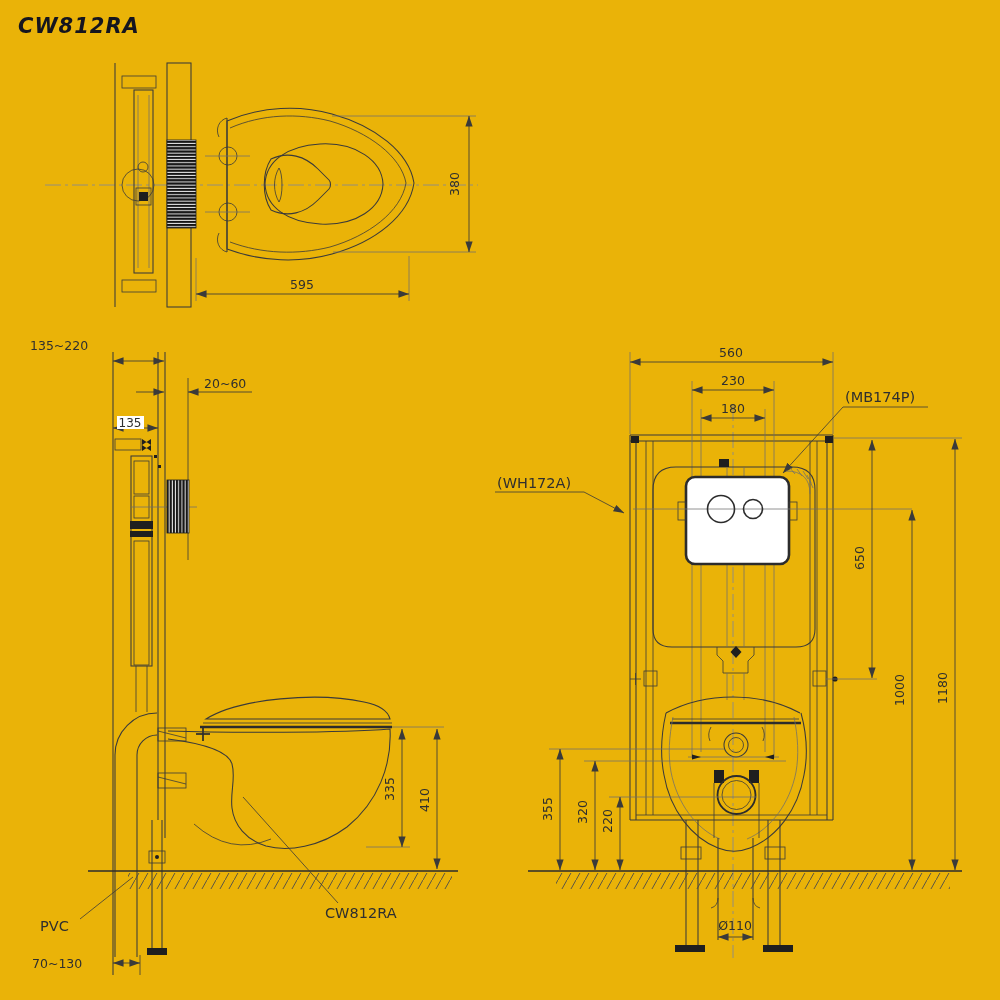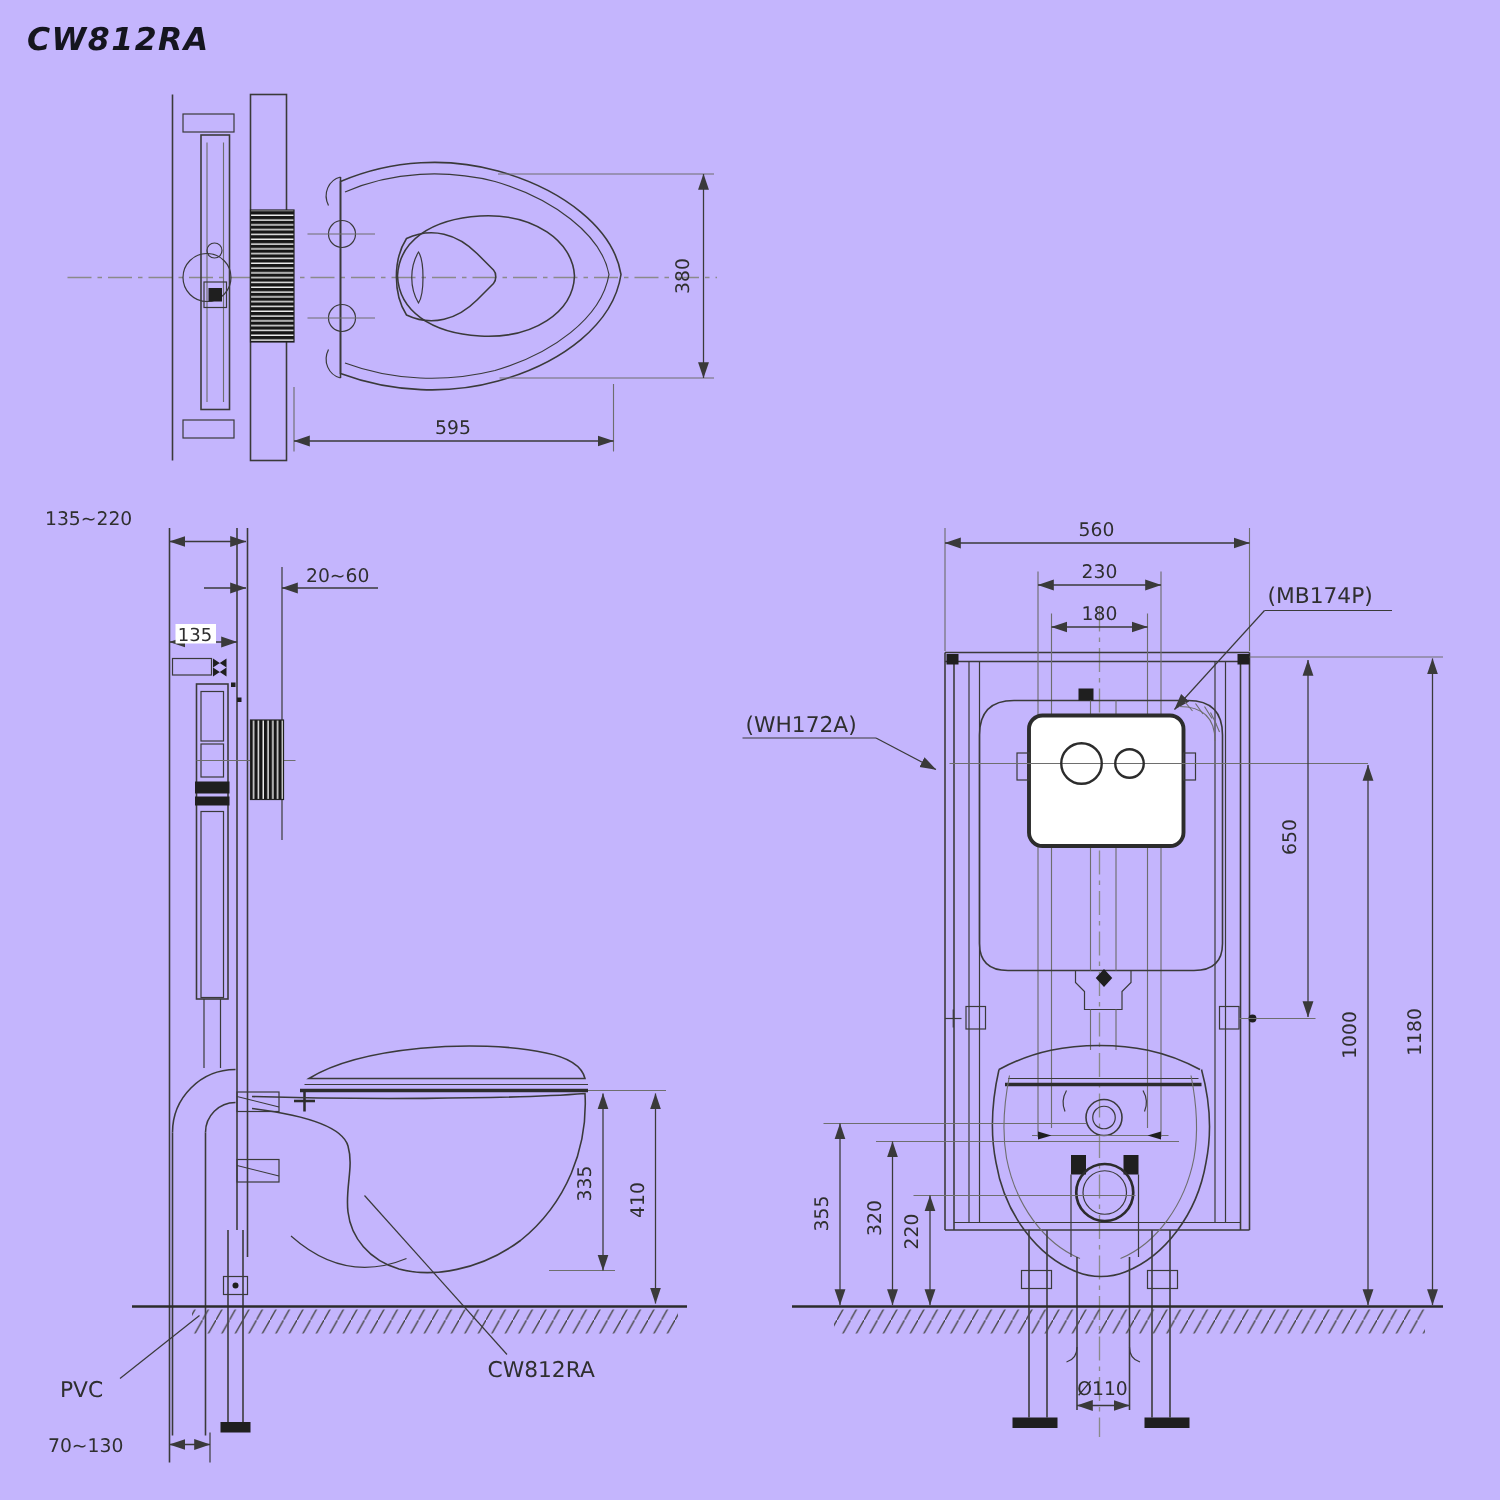--- a/index.html
+++ b/index.html
@@ -1,16 +1,16 @@
 <!DOCTYPE html>
 <html><head>
 <meta charset="utf-8">
 <style>
   html,body { margin:0; padding:0; background:#ffffff; }
-  .page { width:1000px; height:1000px; position:relative; background:#c4b5fd; overflow:hidden; }
+  .page { width:1000px; height:1000px; position:relative; background:#eab308; overflow:hidden; }
   svg text { font-family:"DejaVu Sans", sans-serif; fill:#2f2f2f; }
   .title-text { font-size:21px; font-weight:bold; font-style:italic; letter-spacing:1px; fill:#15151f; }
   .dim-text  { font-size:12.5px; }
   .dim-text-sm { font-size:12px; }
   .label-text { font-size:14.5px; }
   .ln { stroke:#3a3a3a; fill:none; stroke-width:1.05; }
   .ln2 { stroke:#3a3a3a; fill:none; stroke-width:0.8; }
   .lt { stroke:#6e6e6e; fill:none; stroke-width:0.75; }
   .dm { stroke:#3a3a3a; fill:none; stroke-width:0.85; }
   .th { stroke:#2c2c2c; fill:none; stroke-width:2.3; }

